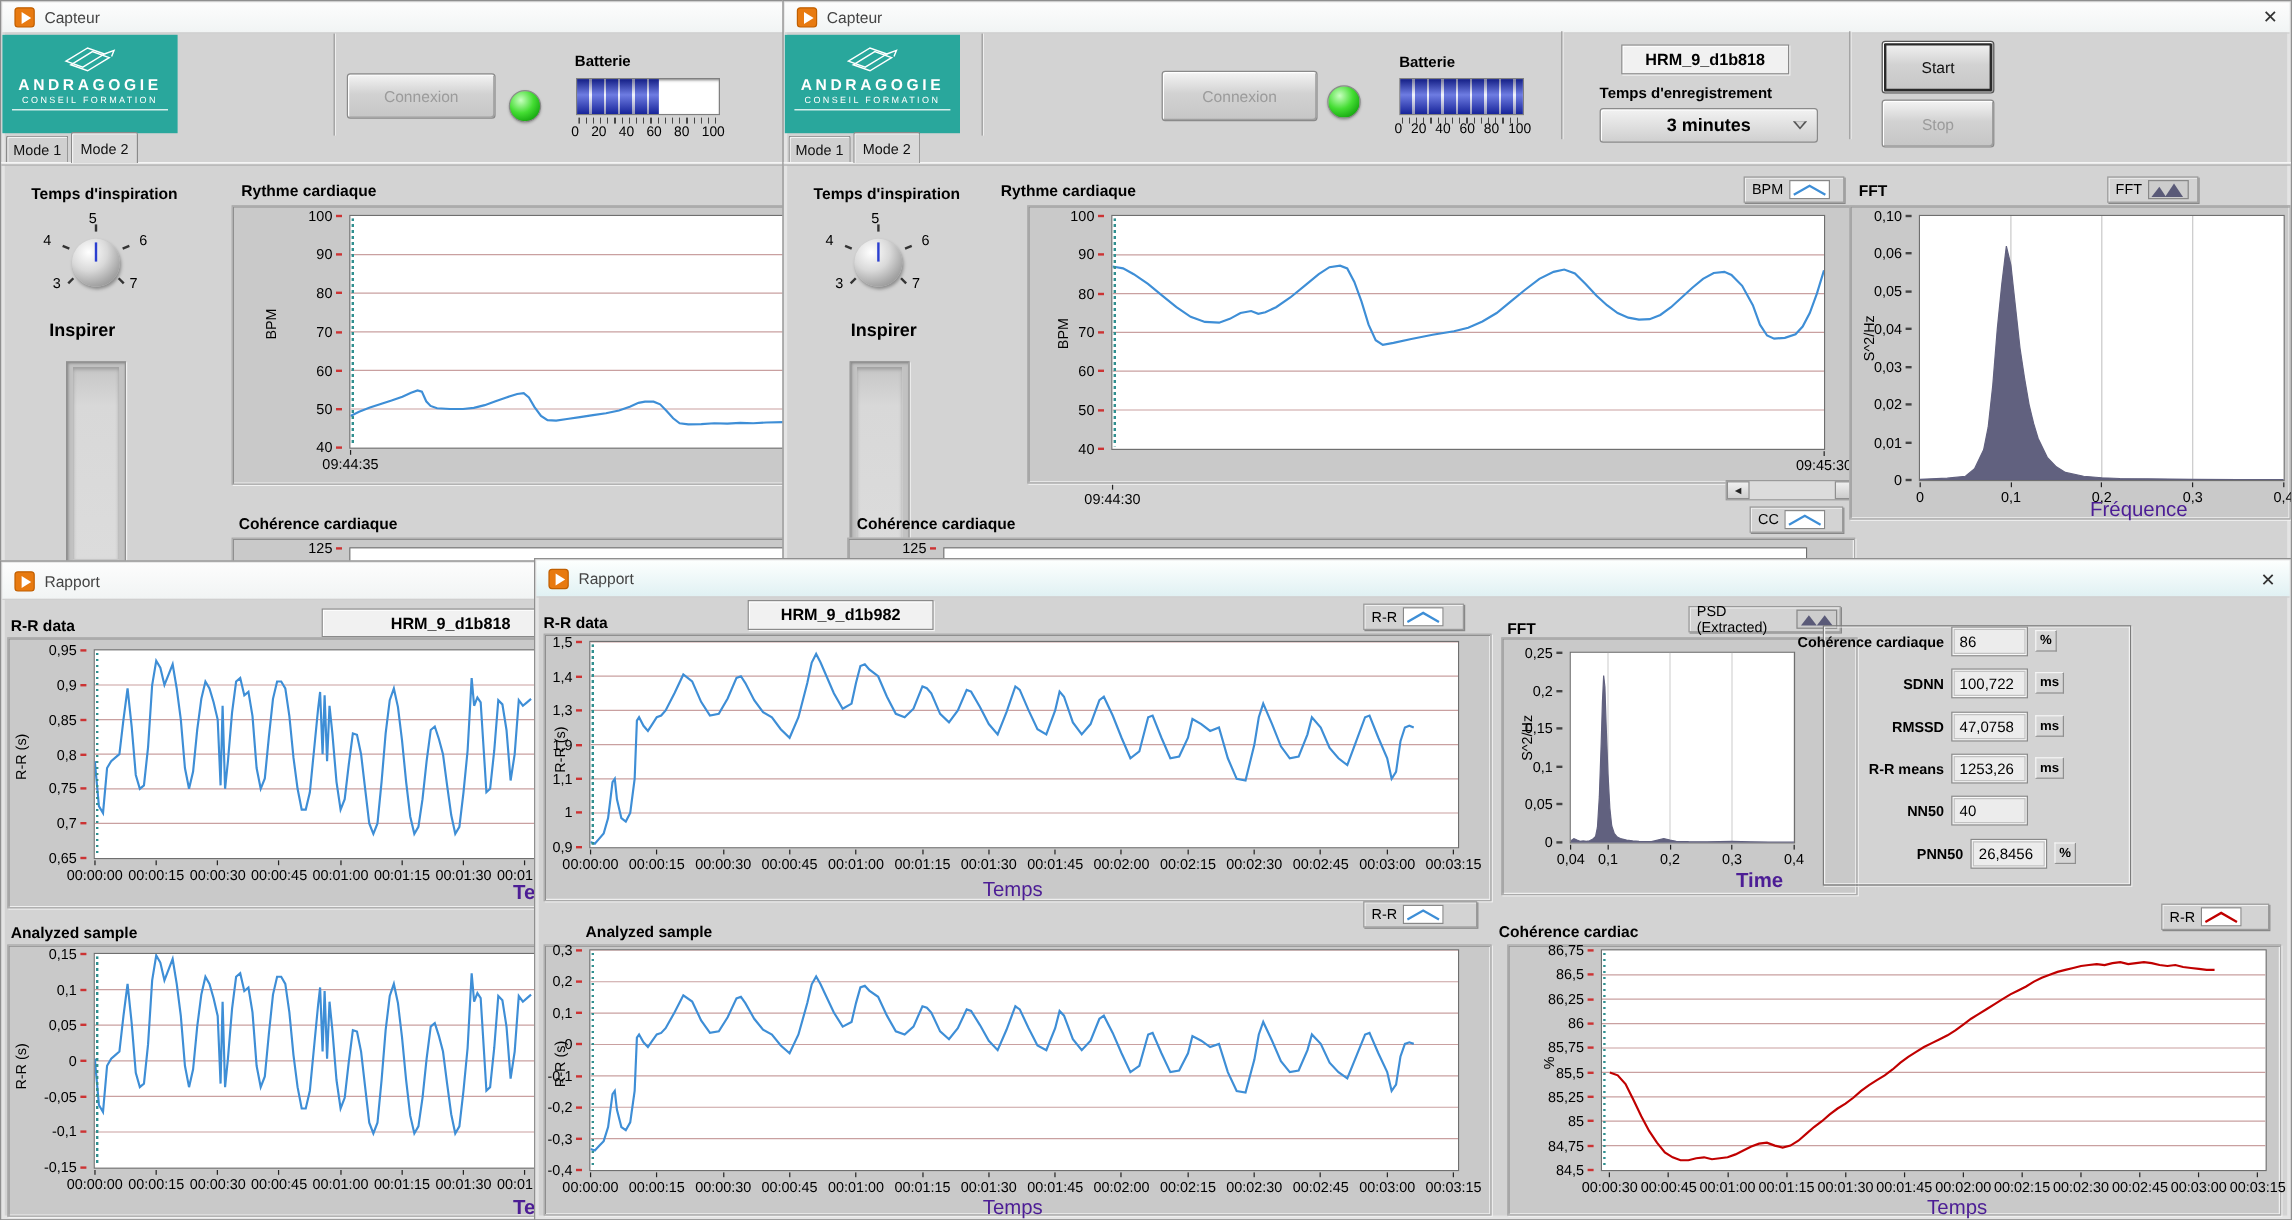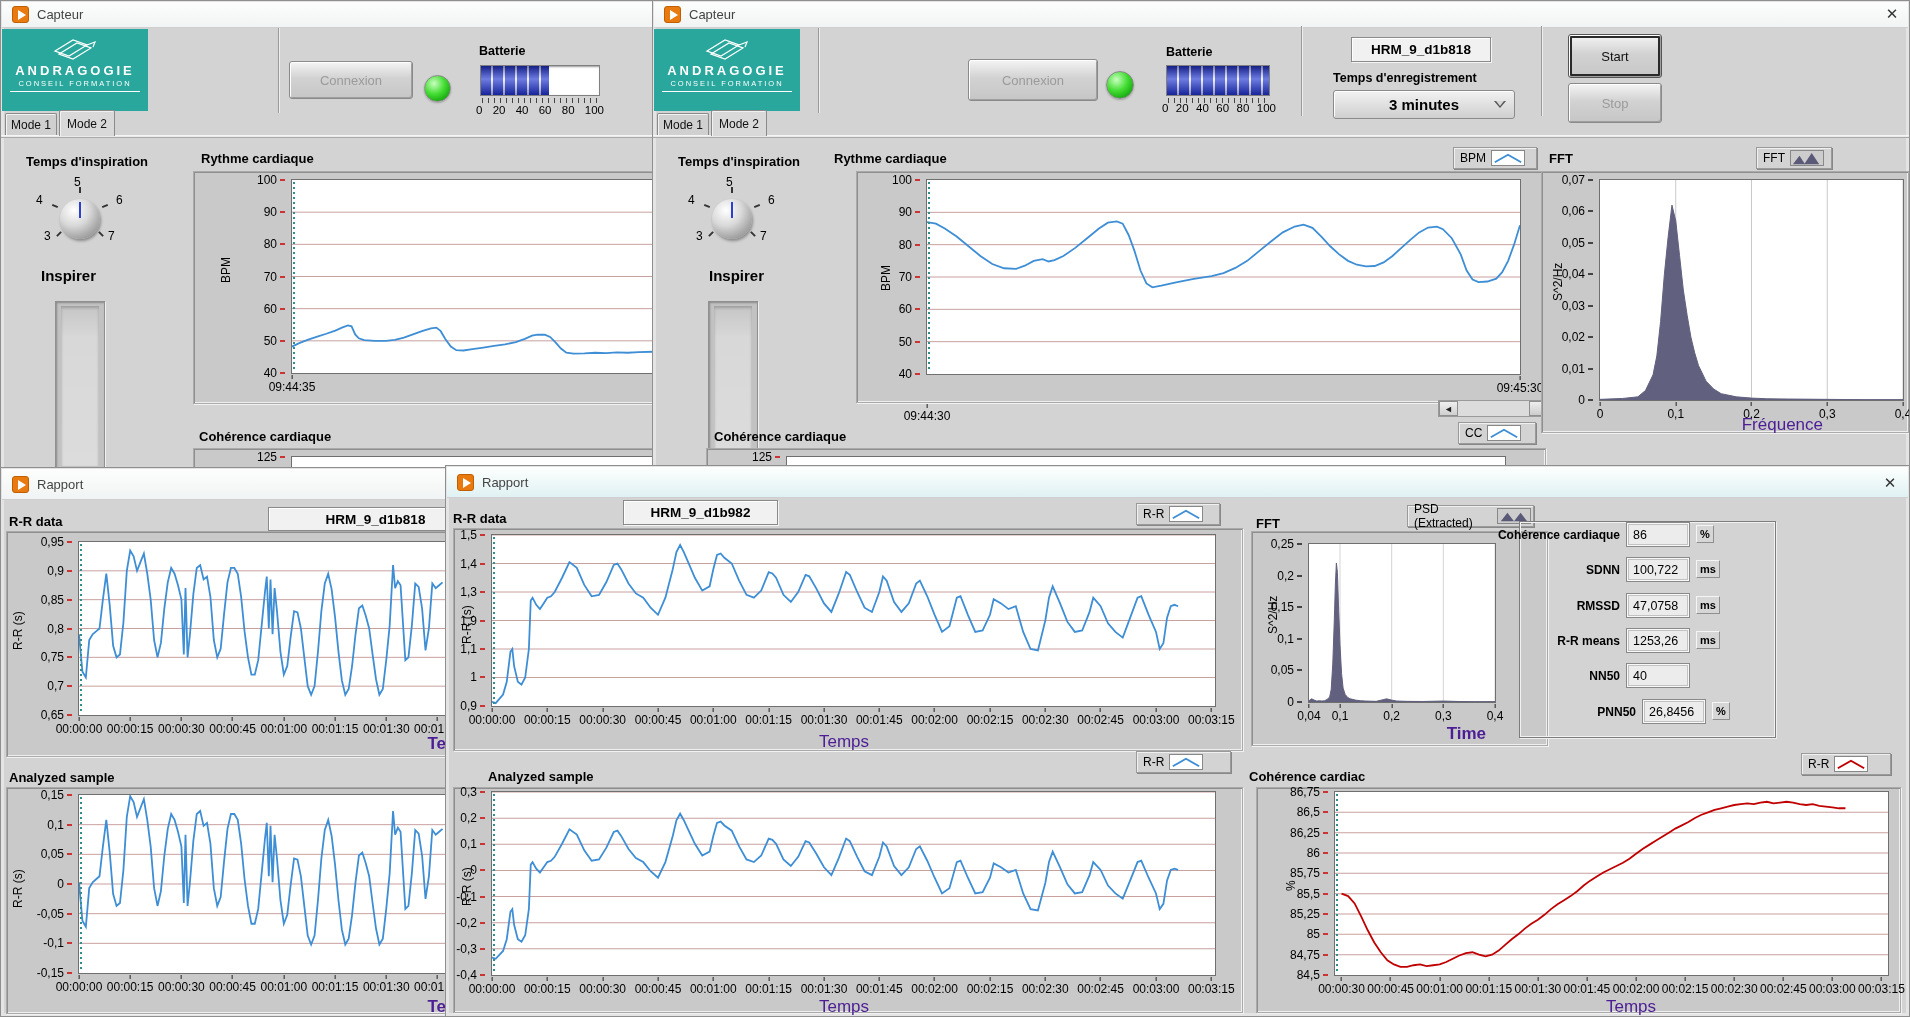--- a/index.html
+++ b/index.html
@@ -326,21 +326,21 @@
         <div class="ytick" style="top: calc(42.86% - 8px);">
           <span>0,04</span>
         </div>
         <div class="ytick" style="top: calc(28.57% - 8px);">
           <span>0,05</span>
         </div>
         <div class="ytick" style="top: calc(14.29% - 8px);">
           <span>0,06</span>
         </div>
         <div class="ytick" style="top: calc(0% - 8px);">
-          <span>0,07</span>
+          <span>0,10</span>
         </div>
         <div class="xtick" style="left: 0%;">0</div>
         <div class="xtick" style="left: 25%;">0,1</div>
         <div class="xtick" style="left: 50%;">0,2</div>
         <div class="xtick" style="left: 75%;">0,3</div>
         <div class="xtick" style="left: 100%;">0,4</div>
       </div>
     <div class="ylab" style="left:898px;top:300px;">S^2/Hz</div>
     <div class="xlab" style="left:1020px;top:414px;width:150px;">Fréquence</div>
 

